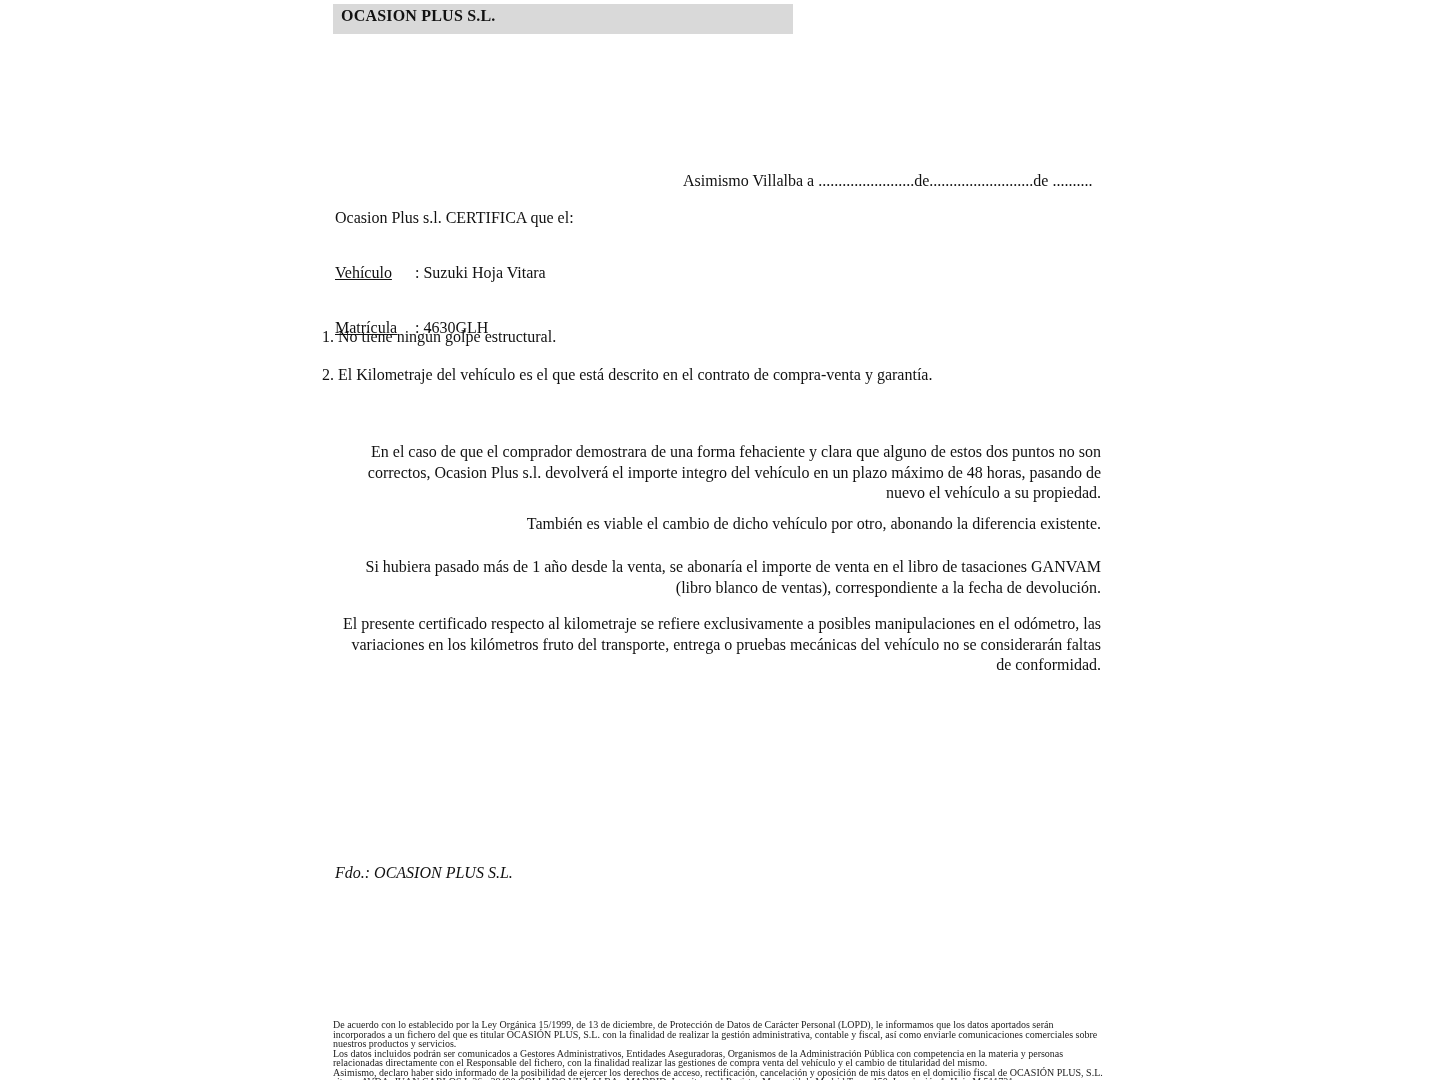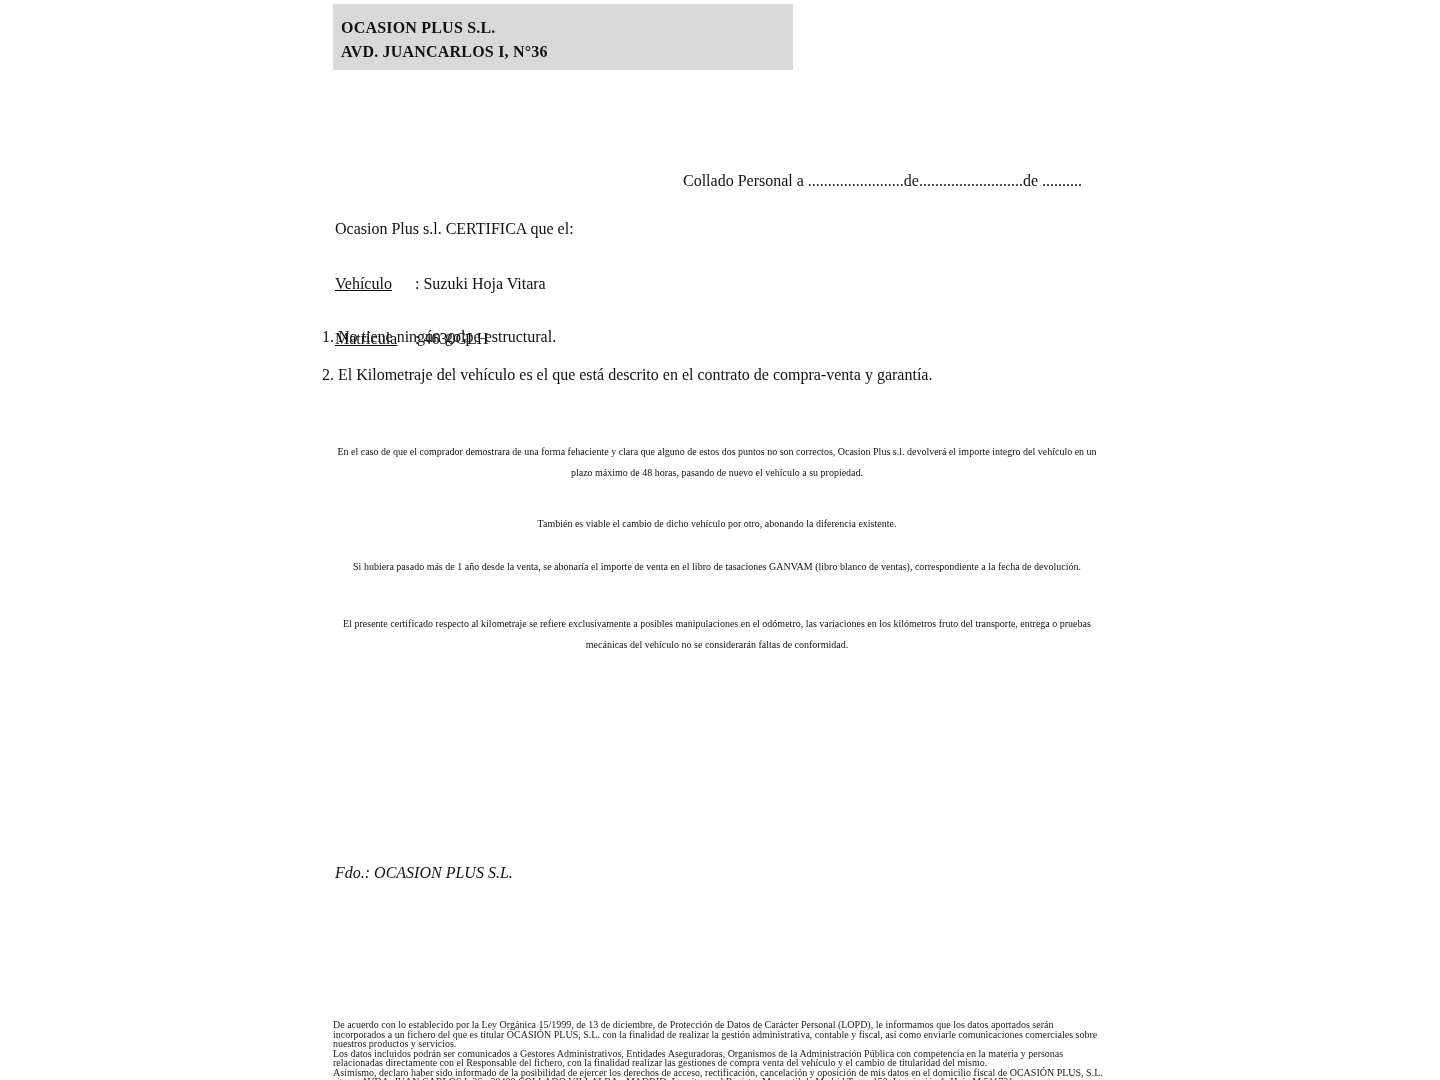--- a/index.html
+++ b/index.html
@@ -14,38 +14,38 @@
     font-family: "Liberation Serif", "DejaVu Serif", serif;
     color: #111111;
     overflow: hidden;
   }
   .doc-header {
     position: absolute;
     left: 333px;
     top: 4px;
     width: 444px;
     background: #d9d9d9;
-    padding: 12px 8px 6px 8px;
+    padding: 0 8px 6px 8px;
     font-weight: bold;
     font-size: 16px;
     line-height: 24px;
     letter-spacing: 0.2px;
   }
   .doc-header div { white-space: nowrap; }
   .date-line {
     position: absolute;
     left: 683px;
     top: 172px;
     font-size: 16px;
     white-space: nowrap;
   }
   .cert-block {
     position: absolute;
     left: 335px;
-    top: 217px;
+    top: 206px;
     font-size: 16px;
     line-height: 23px;
   }
   .cert-row { white-space: nowrap; }
   .u-label {
     text-decoration: underline;
     display: inline-block;
     min-width: 76px;
     margin-top: 32px;
   }
@@ -56,23 +56,23 @@
     line-height: 20px;
     width: 770px;
     font-family: Liberation Serif, serif;
   }
   .point-1 { top: 327px; }
   .point-2 { top: 365px; }
   .para {
     position: absolute;
     left: 333px;
     width: 768px;
-    font-size: 10px;
+    font-size: 16px;
     line-height: 20.5px;
-    text-align: center;
+    text-align: right;
   }
   .para-1 { top: 442px; }
   .para-2 { top: 514px; }
   .para-3 { top: 557px; }
   .para-4 { top: 614px; }
   .signature {
     position: absolute;
     left: 335px;
     top: 864px;
     font-size: 16px;
@@ -87,24 +87,23 @@
     line-height: 9.5px;
     color: #222222;
   }
   .legal-footer div { margin: 0; }
 </style>
 </head>
 <body>
 
 <div class="doc-header">
   <div>OCASION PLUS S.L.</div>
-  <div>AVD. JUANCARLOS I, N°36</div>
 </div>
 
-<div class="date-line">Collado Personal a ........................de..........................de ..........</div>
+<div class="date-line">Asimismo Villalba a ........................de..........................de ..........</div>
 
 <div class="cert-block">
   <div class="cert-row">Ocasion Plus s.l. CERTIFICA que el:</div>
   <div class="cert-row">
     <span class="u-label">Vehículo</span>
     <span>: Suzuki Hoja Vitara</span>
   </div>
   <div class="cert-row">
     <span class="u-label">Matrícula</span>
     <span>: 4630GLH</span>

